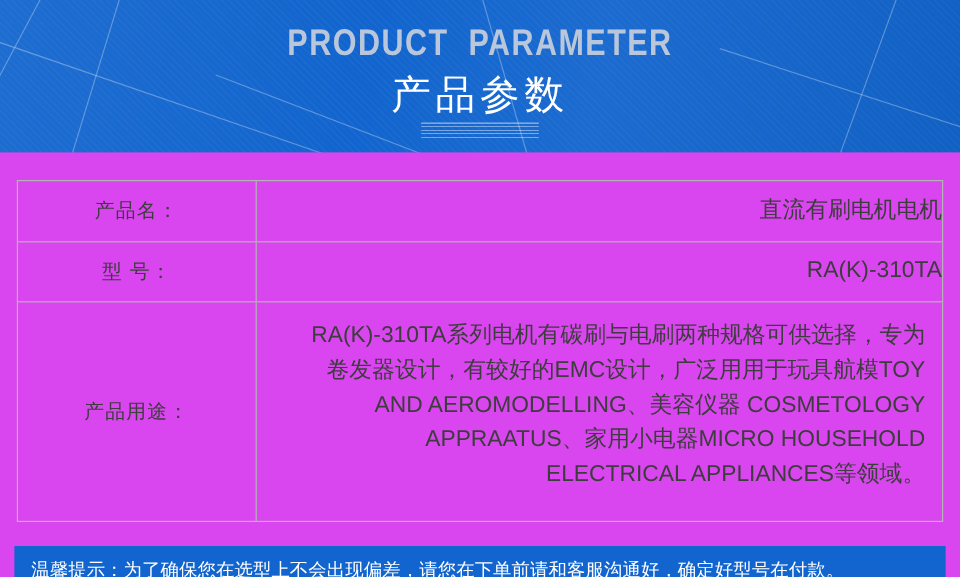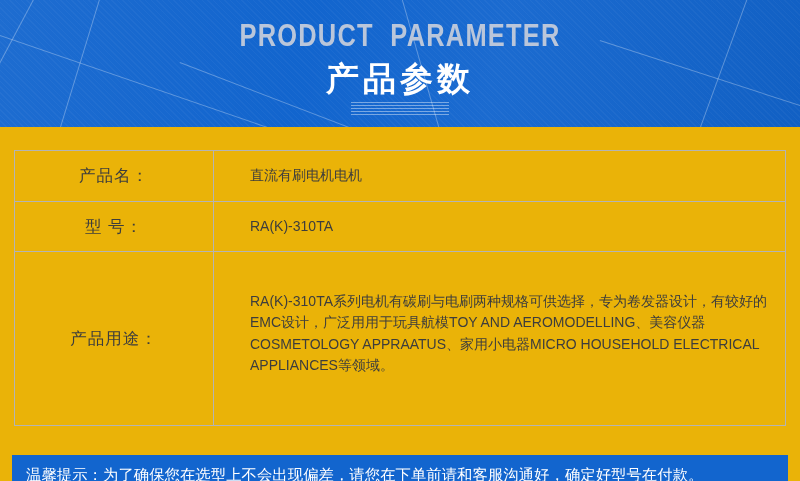--- a/index.html
+++ b/index.html
@@ -2,21 +2,21 @@
 <html><head>
 <meta charset="utf-8">
 <style>
   * { box-sizing: border-box; margin: 0; padding: 0; }
   html, body {
     width: 800px; height: 481px;
     background: #ffffff;
     font-family: "Liberation Sans", "DejaVu Sans", sans-serif;
     overflow: hidden;
   }
-  .page { position: relative; width: 800px; height: 481px; background:#eab308; }
+  .page { position: relative; width: 800px; height: 481px; background:#d946ef; }
 
   
   .header {
     position: absolute; left: 0; top: 0; width: 800px; height: 127px;
     background: #1265ce;
     overflow: hidden;
   }
   .header .hatch {
     position: absolute; inset: 0;
     background-image: repeating-linear-gradient(
@@ -54,21 +54,21 @@
     letter-spacing: 1.5px;
     color: #bac6da;
     font-family: "Liberation Sans Narrow", "Liberation Sans", "DejaVu Sans", sans-serif;
     transform: scaleX(0.82);
     white-space: pre;
   }
   .title-cn {
     position: absolute; left: 0; top: 57px; width: 800px;
     text-align: center;
     font-size: 33px;
-    font-weight: 700;
+    font-weight: 400;
     letter-spacing: 4px;
     color: #ffffff;
     font-family: "DejaVu Sans", "Liberation Sans", sans-serif;
     white-space: pre;
   }
   .stripes {
     position: absolute; left: 351px; top: 102px; width: 98px; height: 14px;
     background-image: repeating-linear-gradient(
         to bottom,
         rgba(255,255,255,0.42) 0px,
@@ -93,23 +93,24 @@
   .spec-table td.label {
     width: 199px;
     text-align: center;
     font-size: 16.5px;
     letter-spacing: 1px;
     color: #3d3d3d;
     padding: 6px 4px;
   }
   .spec-table td.value {
     padding: 8px 0 8px 36px;
-    font-size: 14px;
+    font-size: 19px;
     color: #3d3d3d;
     line-height: 1.52;
+    text-align: right;
   }
   .r1 td { height: 51px; }
   .r2 td { height: 50px; }
   .r3 td { height: 174px; }
   .r3 td.value { padding-top: 14px; padding-bottom: 24px; padding-right: 14px; }
 
   
   .footer {
     position: absolute; left: 12px; top: 435px;
     width: 776px; height: 40px;

